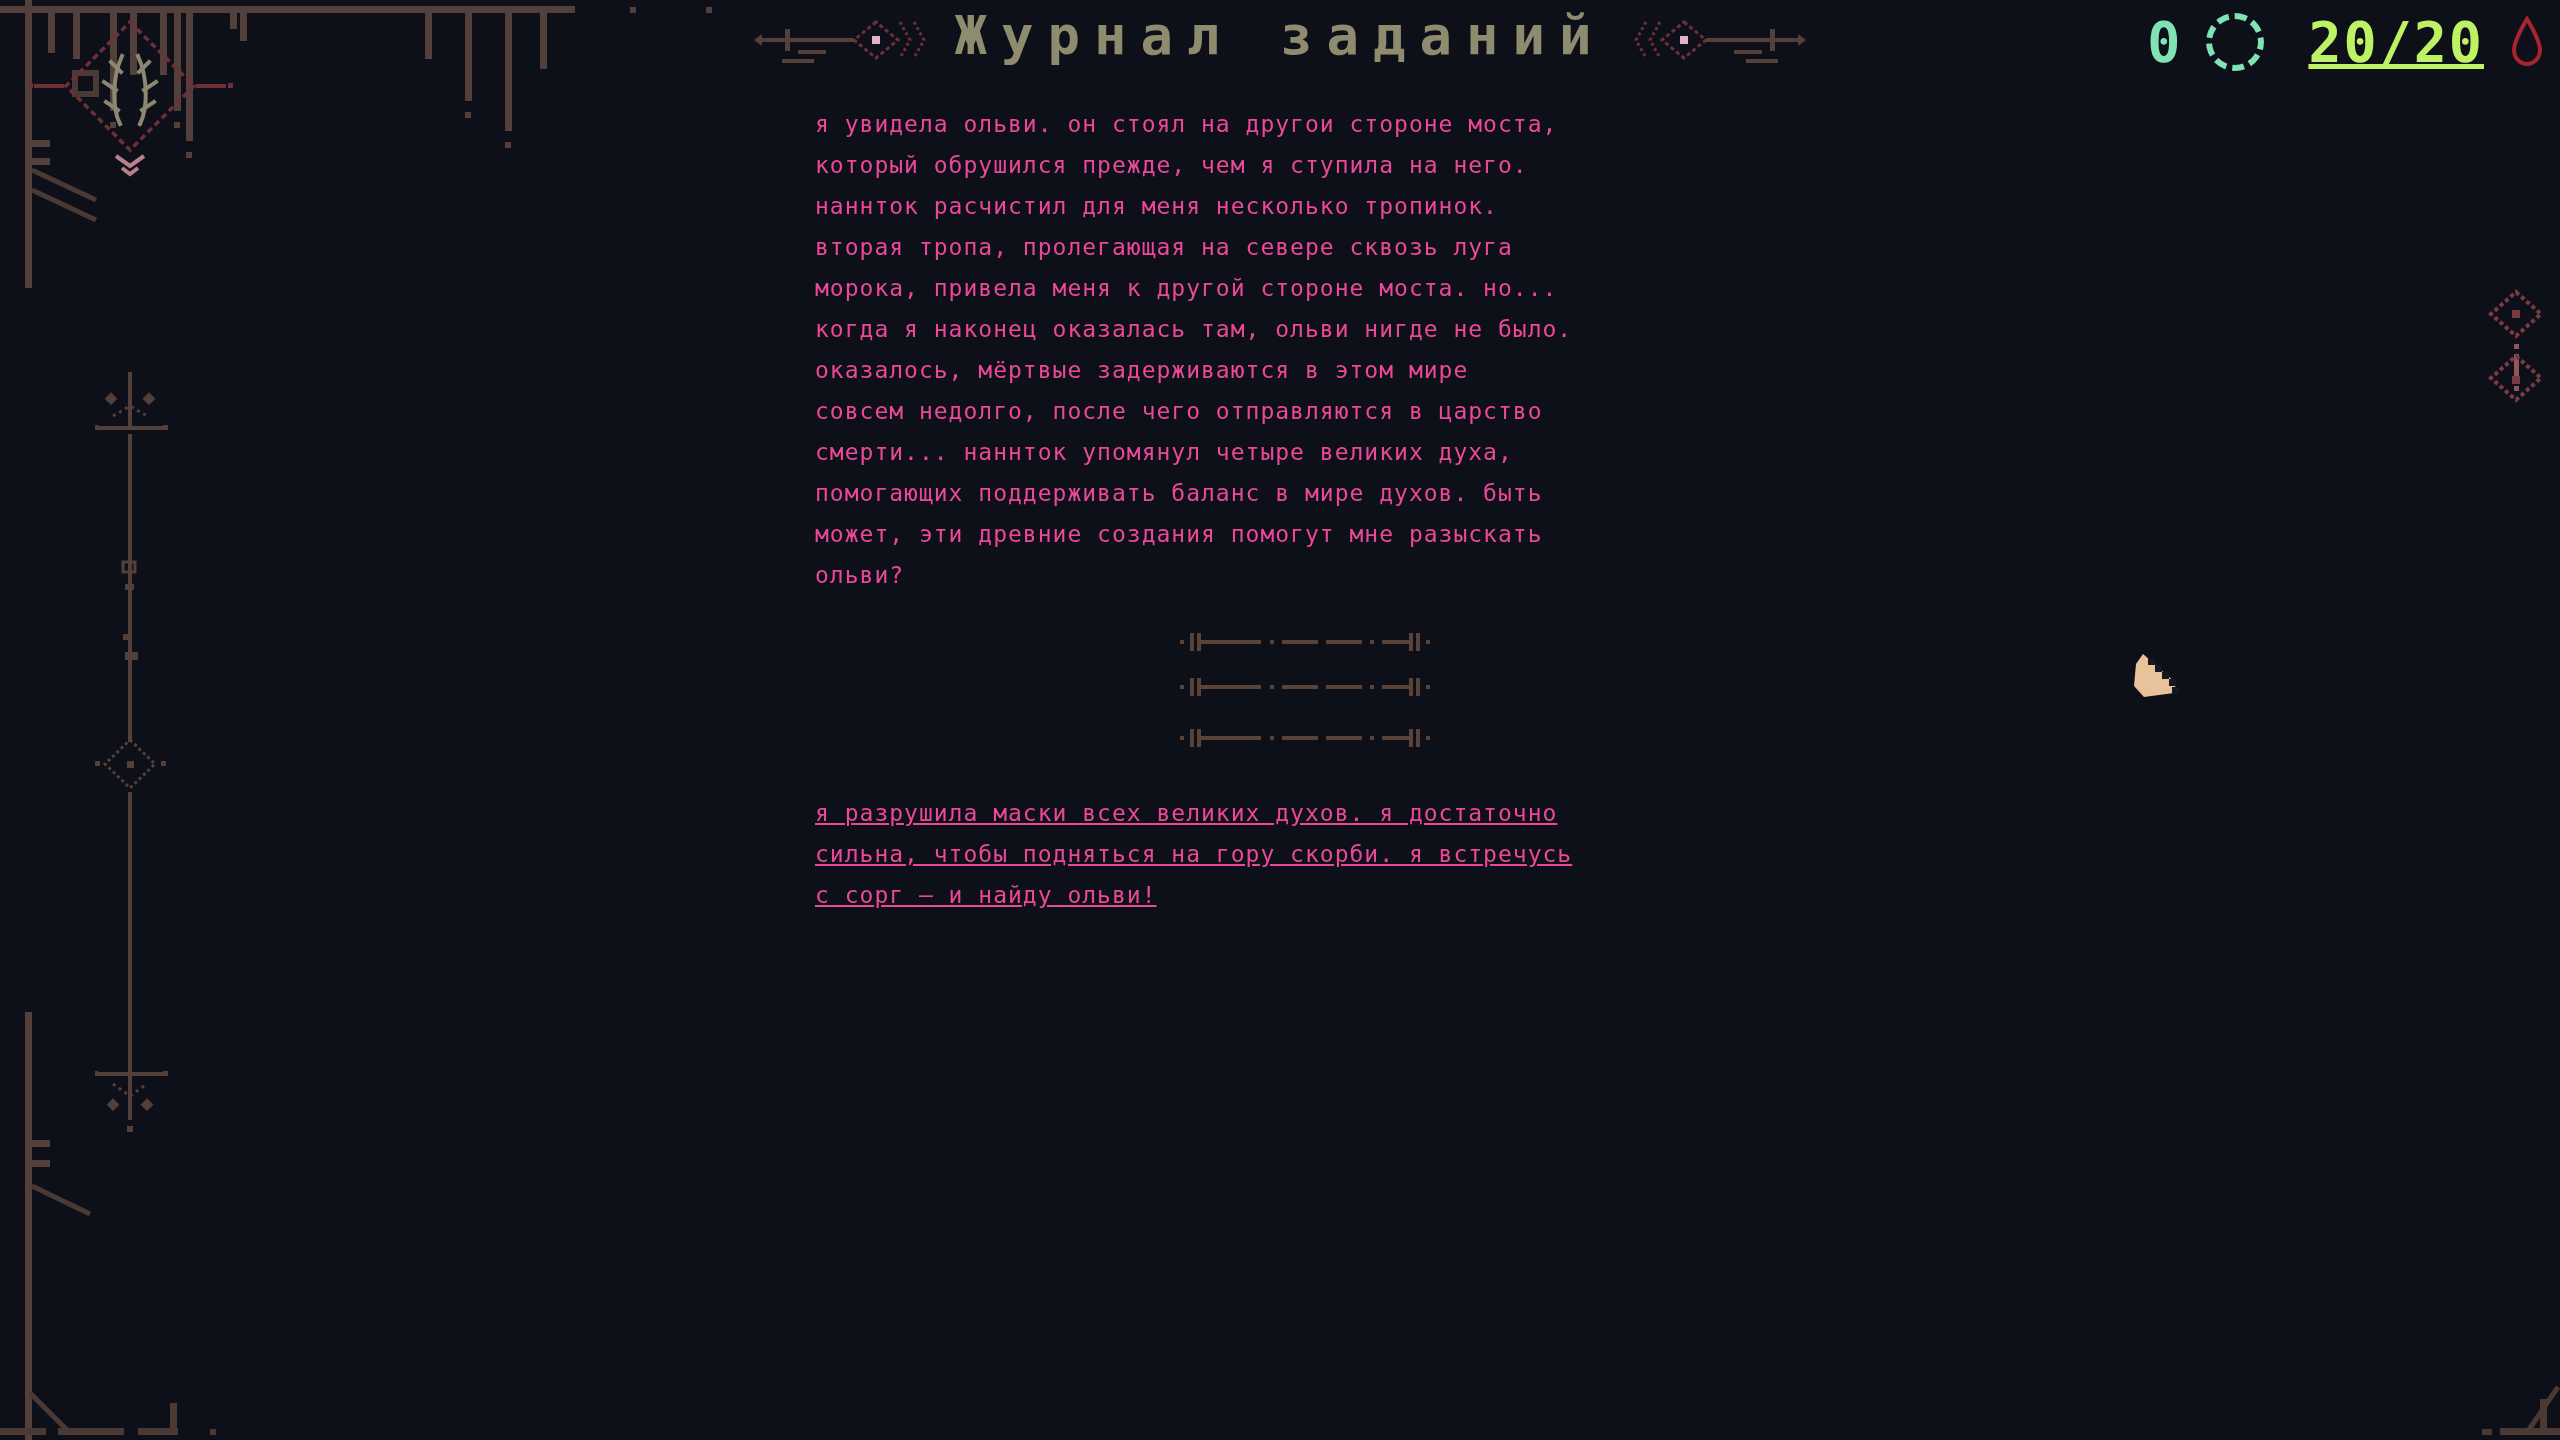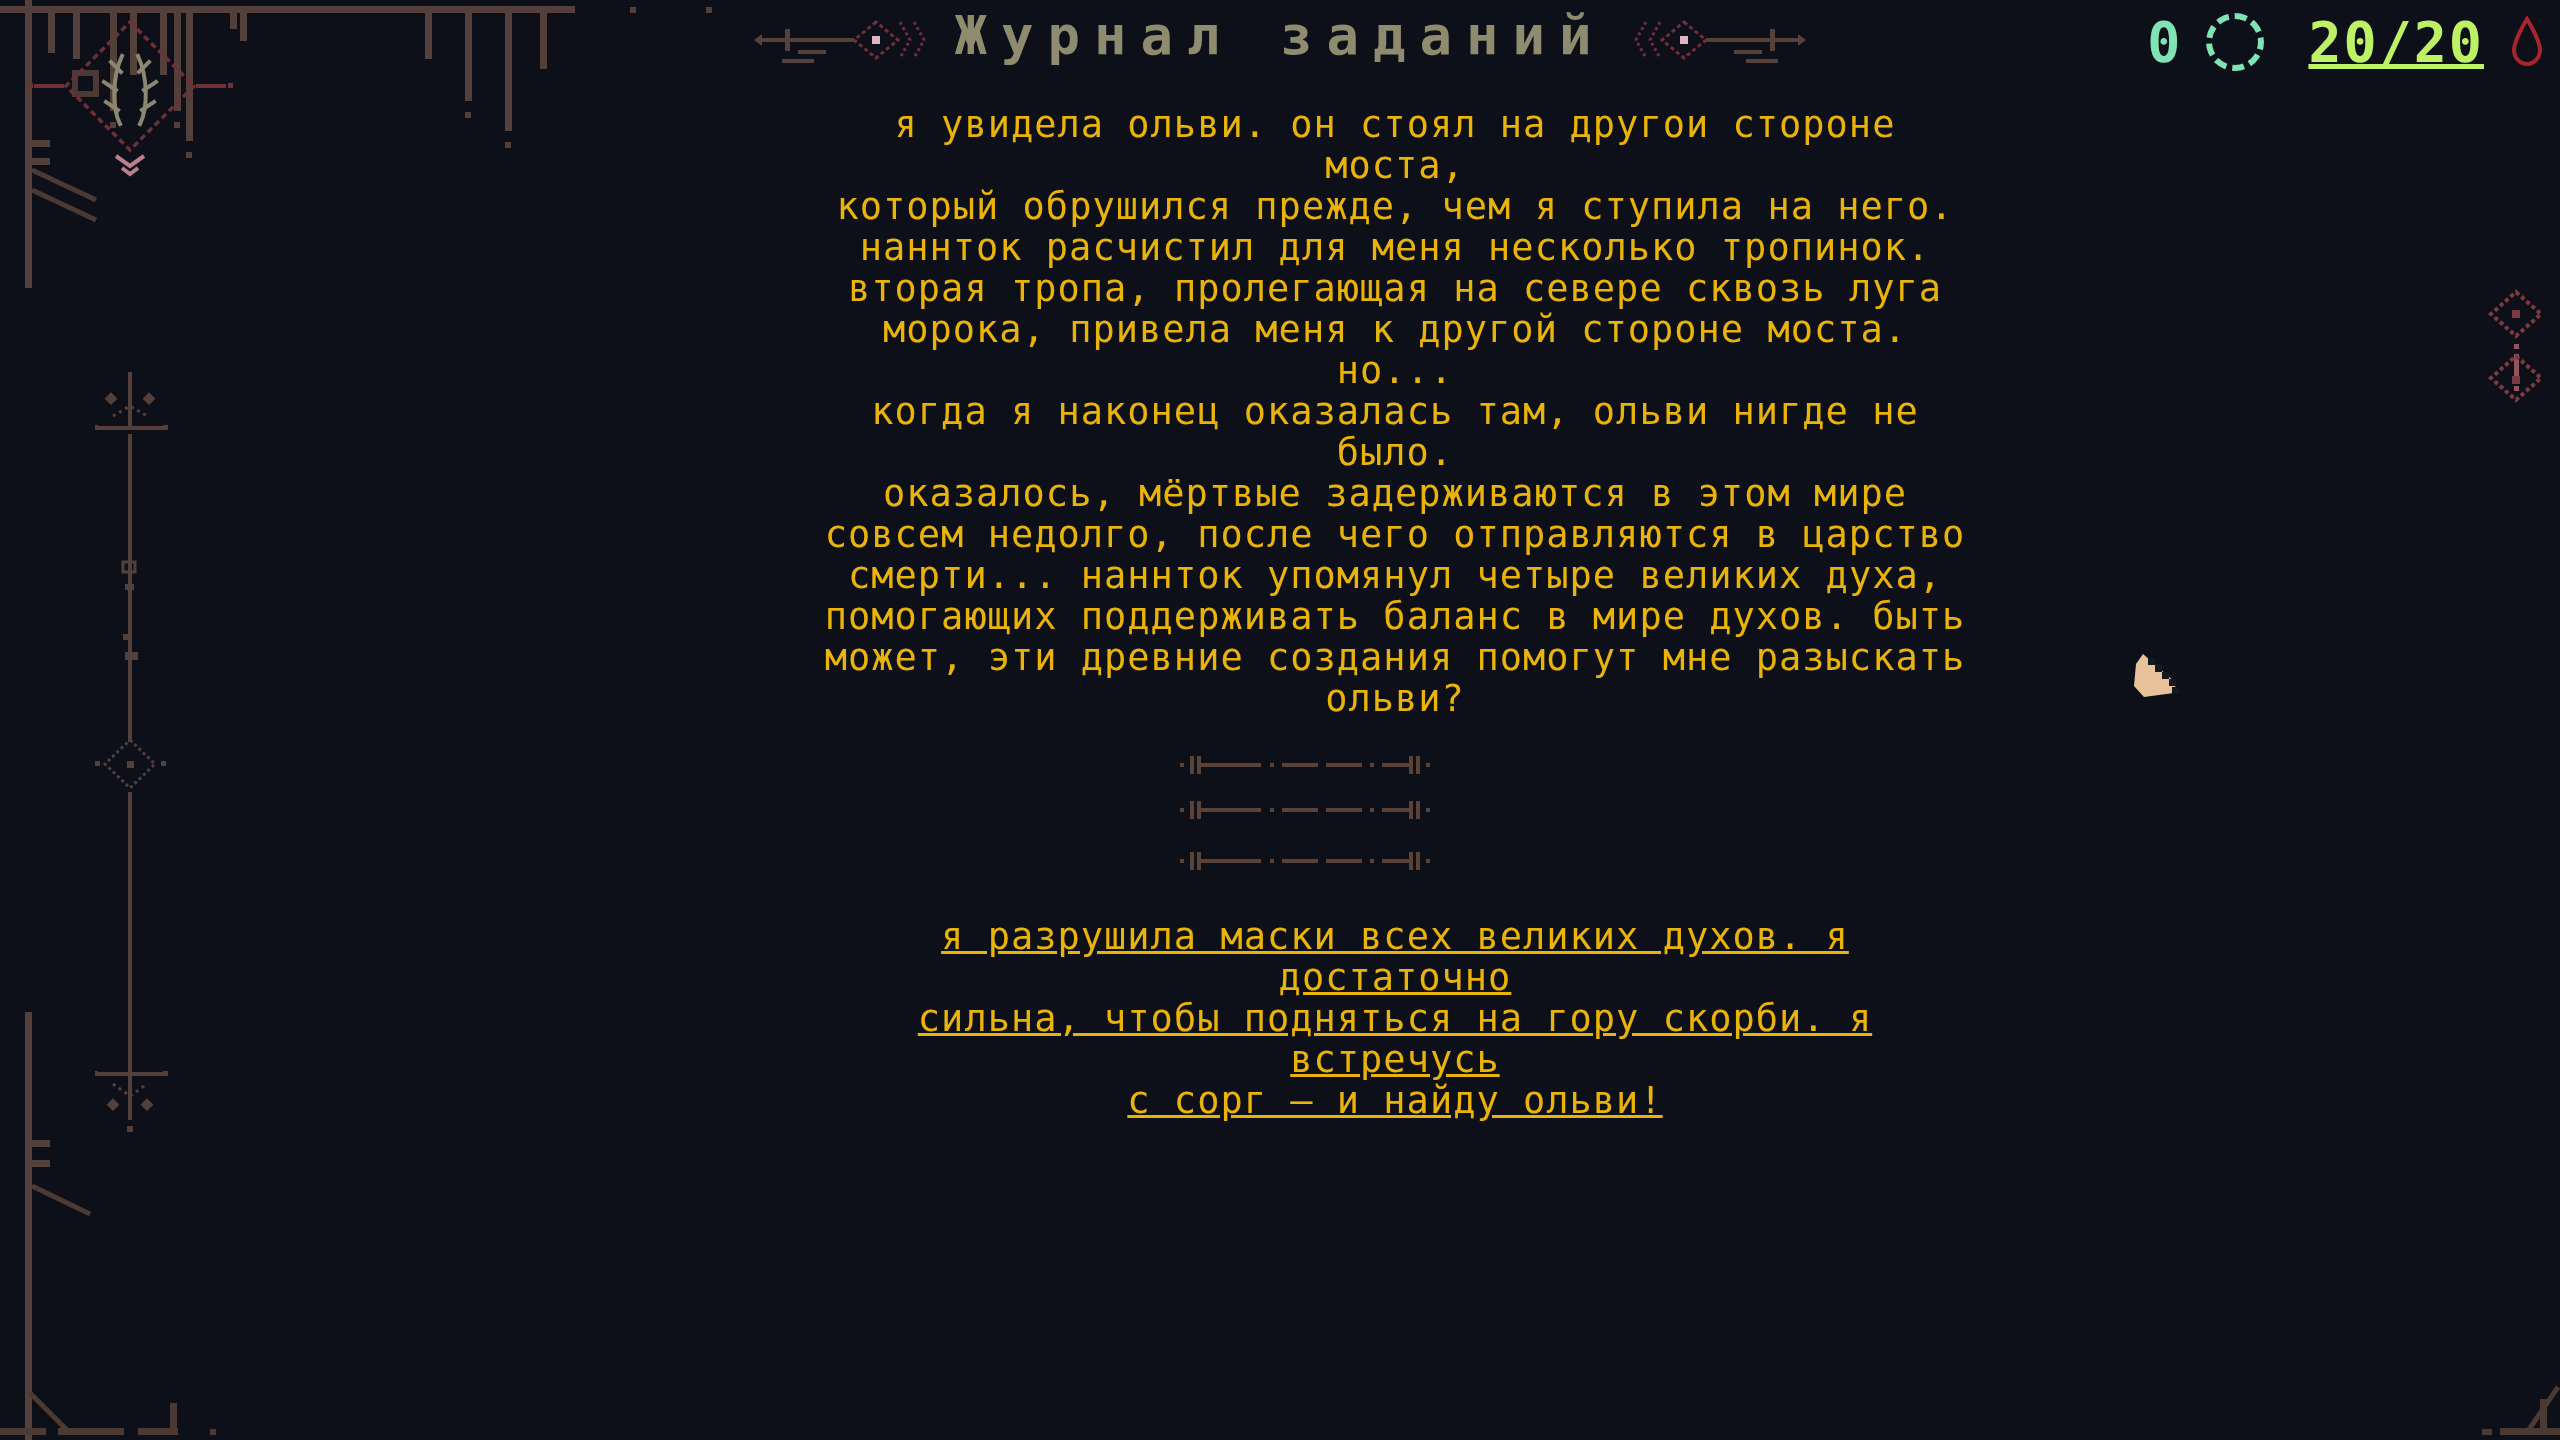--- a/index.html
+++ b/index.html
@@ -35,22 +35,22 @@
   .hud-circle{
     width:46px;height:46px;border:6px dashed #7fe3b4;border-radius:50%;
     display:inline-block;margin-right:18px;
   }
 
   
   .journal{
     position:absolute;left:815px;top:104px;width:1160px;
   }
   .entry{
-    font-size:37px;line-height:41px;letter-spacing:1px;
-    color:#eab308;white-space:pre-line;text-align:center;
+    font-size:23px;line-height:41px;letter-spacing:1px;
+    color:#ec4899;white-space:pre-line;
   }
   .divider{display:block;margin:35px 0 0 365px;}
   .divider.d1{margin-top:35px;}
   .divider.d2{margin-top:23px;}
   .divider.d3{margin-top:29px;}
   .entry.e2{margin-top:45px;}
   .entry.e3{margin-top:40px;}
   .entry.e4{margin-top:44px;text-decoration:underline;}
 
   .bottom-fade{

